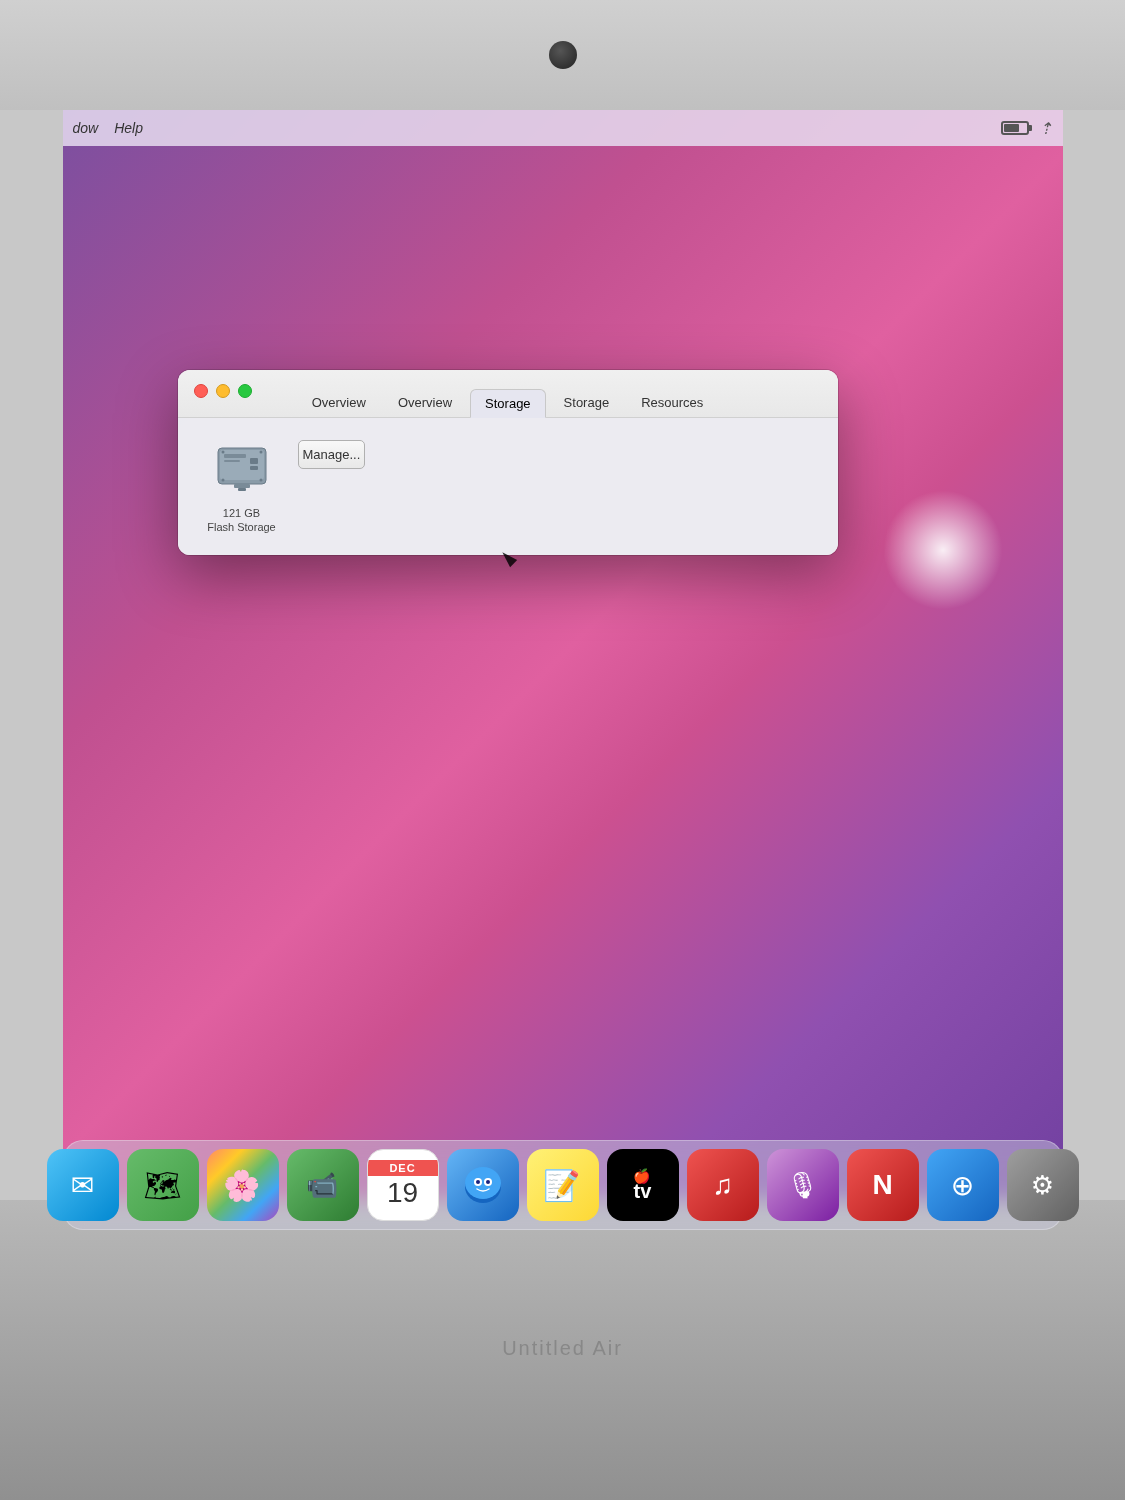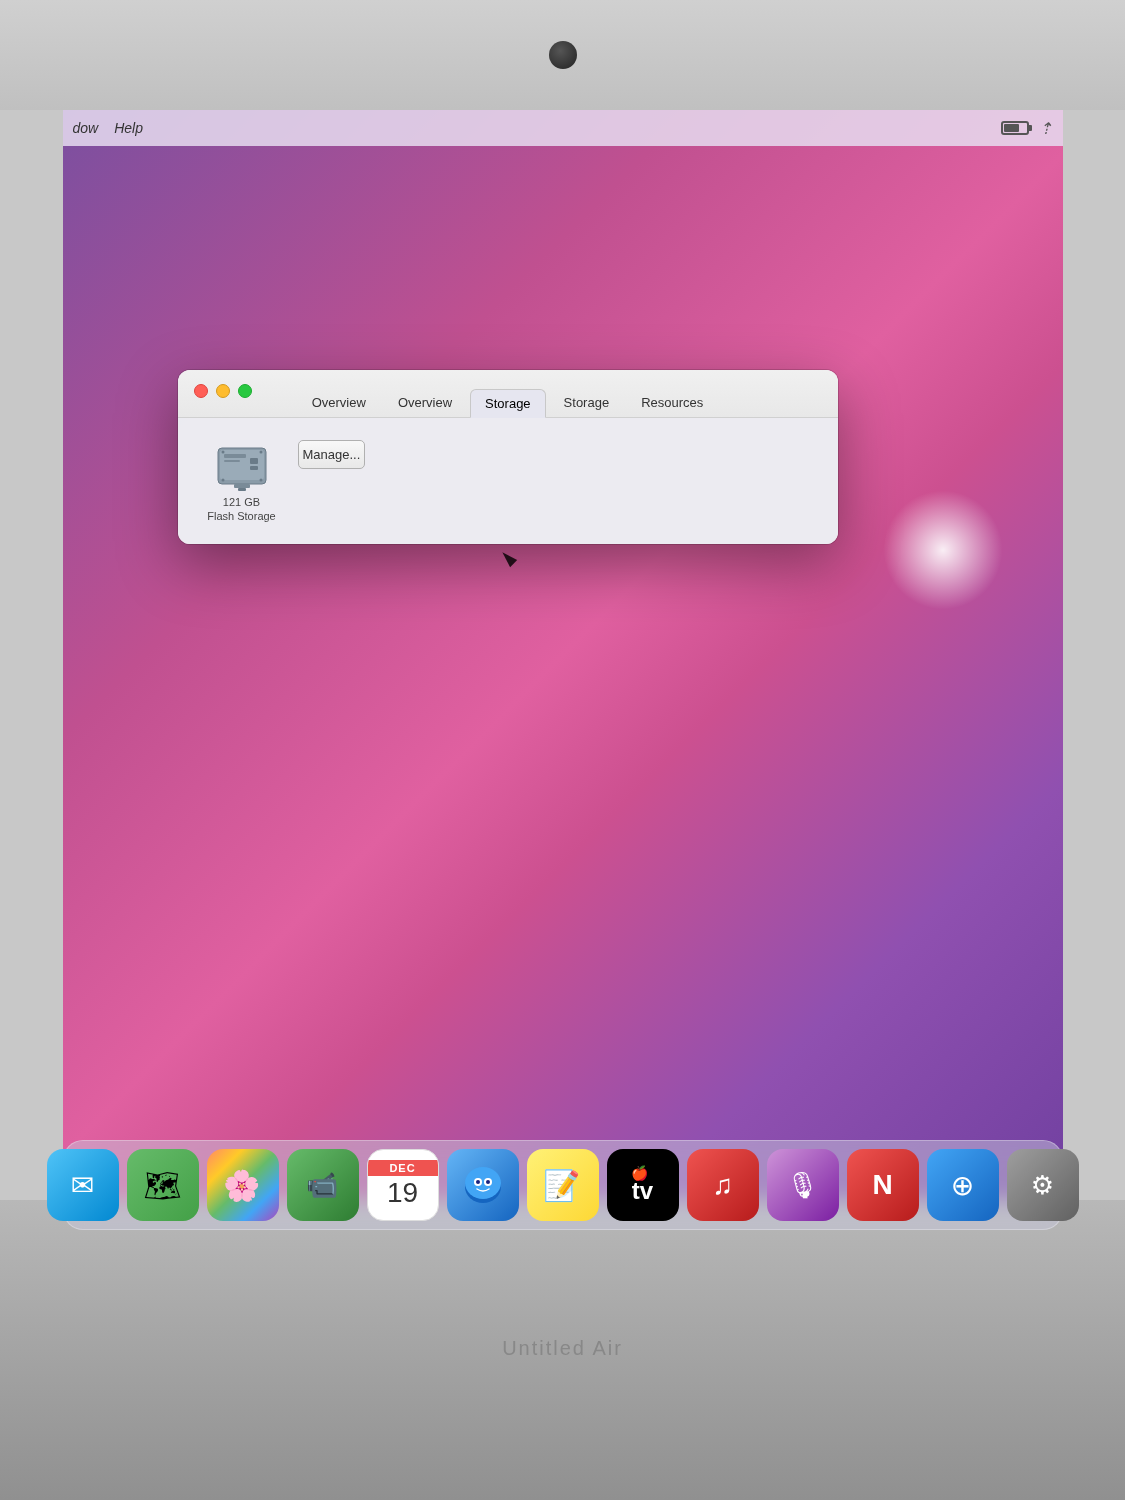--- a/index.html
+++ b/index.html
@@ -191,21 +191,21 @@
     .storage-row {
       display: flex;
       align-items: flex-start;
       gap: 16px;
     }
 
     .disk-icon-container {
       display: flex;
       flex-direction: column;
       align-items: center;
-      gap: 1px;
+      gap: 12px;
       min-width: 80px;
     }
 
     .disk-icon {
       width: 64px;
       height: 56px;
       position: relative;
     }
 
     .disk-icon svg {
@@ -535,21 +535,21 @@
             <circle cx="27" cy="19" r="2" fill="#1a237e"></circle>
             <path d="M16 26 Q22 30 28 26" stroke="white" stroke-width="1.5" fill="none" stroke-linecap="round"></path>
           </svg>
         </div>
 
         <div class="dock-item dock-notes">
           <span style="font-size:30px;">📝</span>
         </div>
 
         <div class="dock-item dock-appletv">
-          <span style="color:white; font-size:14px; font-weight:600; letter-spacing:0;">🍎<span style="font-size:24px; display:block; margin-top:-4px;">tv</span></span>
+          <span style="color:white; font-size:14px; font-weight:600; letter-spacing:0;">🍎<span style="font-size:20px; display:block; margin-top:-4px;">tv</span></span>
         </div>
 
         <div class="dock-item dock-music">
           <span style="color:white; font-size:28px;">♫</span>
         </div>
 
         <div class="dock-item dock-podcasts">
           <span style="color:white; font-size:26px;">🎙</span>
         </div>
 

